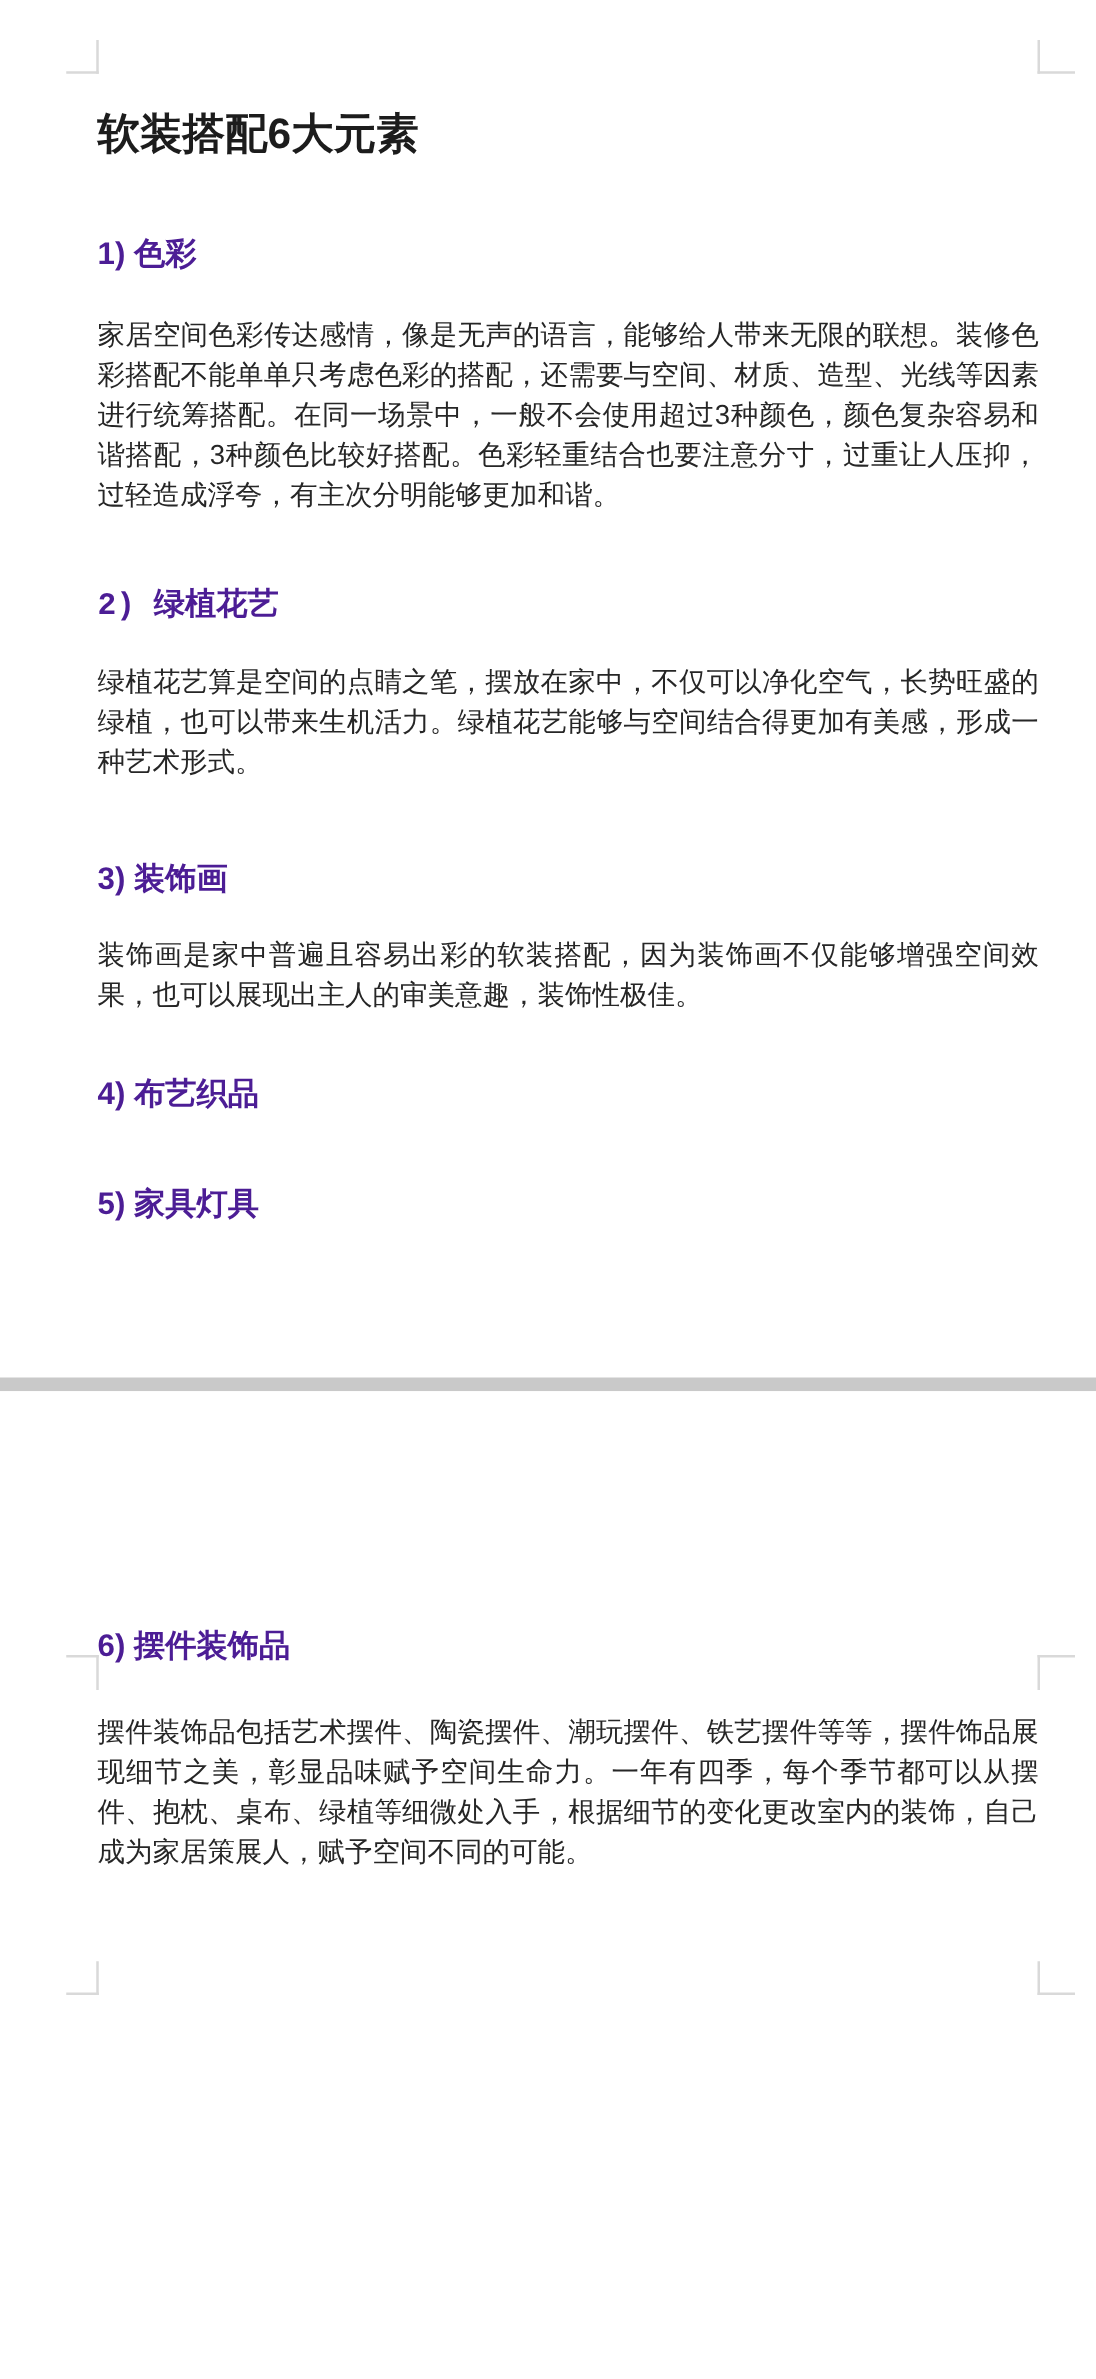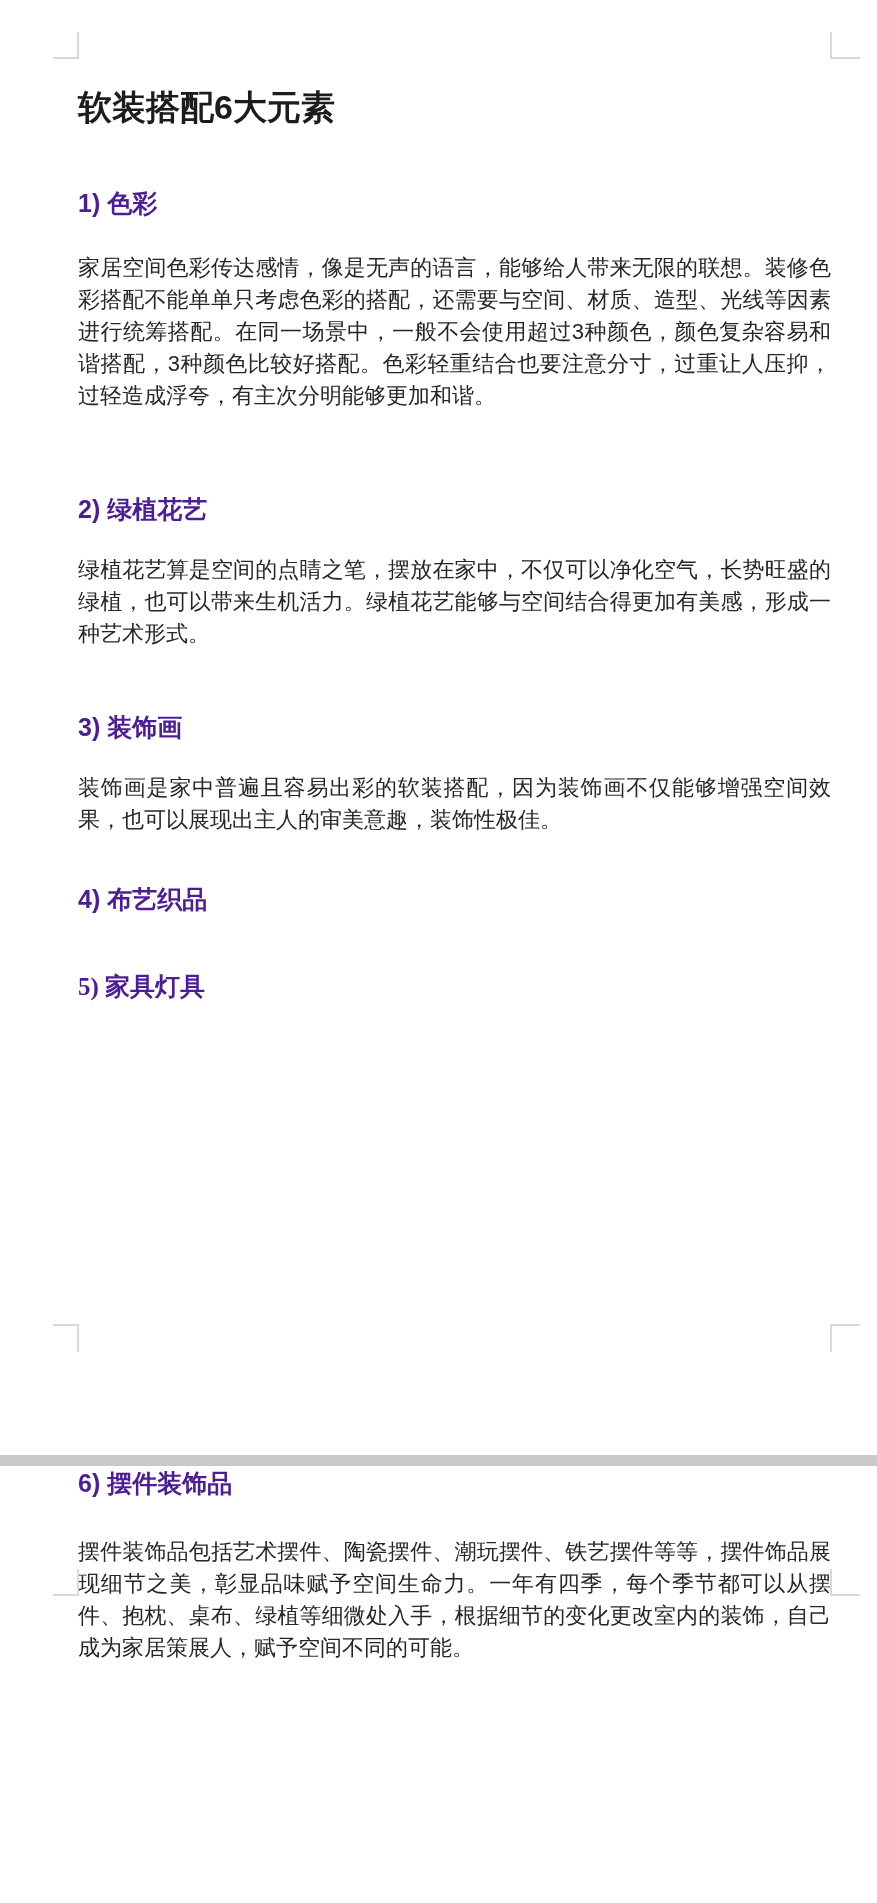--- a/index.html
+++ b/index.html
@@ -20,22 +20,22 @@
     overflow: hidden;
     color: var(--text-color);
   }
   .page {
     box-sizing: border-box;
     background: var(--page-background);
     padding-left: 78px;
     padding-right: 46px;
     overflow: hidden;
   }
-  .page-1 { height: 1455px; padding-top: 86px; }
-  .page-2 { height: 516px;  }
+  .page-1 { height: 1102px; padding-top: 86px; }
+  .page-2 { height: 516px;  padding-top: 187px; }
   .page-separator {
     width: 877px;
     height: 11px;
     background: var(--separator-color);
   }
   .doc-title {
     font-size: 34px;
     line-height: 42px;
     font-weight: 700;
     color: #1c1c1c;
@@ -50,27 +50,27 @@
     font-size: 22px;
     line-height: 32px;
     font-weight: 400;
     text-align: justify;
     text-justify: inter-ideograph;
     color: var(--text-color);
   }
   
   .h-s0 { margin-top: 58px; }
   .p-s0 { margin-top: 32px; }
-  .h-s1 { margin-top: 80px; }
+  .h-s1 { margin-top: 56px; font-family: Liberation Mono, monospace; }
   .p-s1 { margin-top: 28px; }
   .h-s2 { margin-top: 60px; }
   .p-s2 { margin-top: 28px; }
   .h-s3 { margin-top: 46px; }
   .p-s3 { margin-top: 23px; }
-  .h-s4 { margin-top: 54px; font-family: Liberation Serif, serif; }
+  .h-s4 { margin-top: 54px; }
   .p-s4 { margin-top: 30px; }
   .p-s5 { margin-top: 36px; }
   
   .crop-mark {
     position: absolute;
     box-sizing: border-box;
   }
   .cm-tl { left: 53px;  width: 26px; height: 27px; border-right: 2px solid var(--crop-mark-color); border-bottom: 2px solid var(--crop-mark-color); }
   .cm-tr { left: 830px; width: 30px; height: 27px; border-left: 2px solid var(--crop-mark-color);  border-bottom: 2px solid var(--crop-mark-color); }
   .cm-bl { left: 53px;  width: 26px; height: 28px; border-right: 2px solid var(--crop-mark-color); border-top: 2px solid var(--crop-mark-color); }

